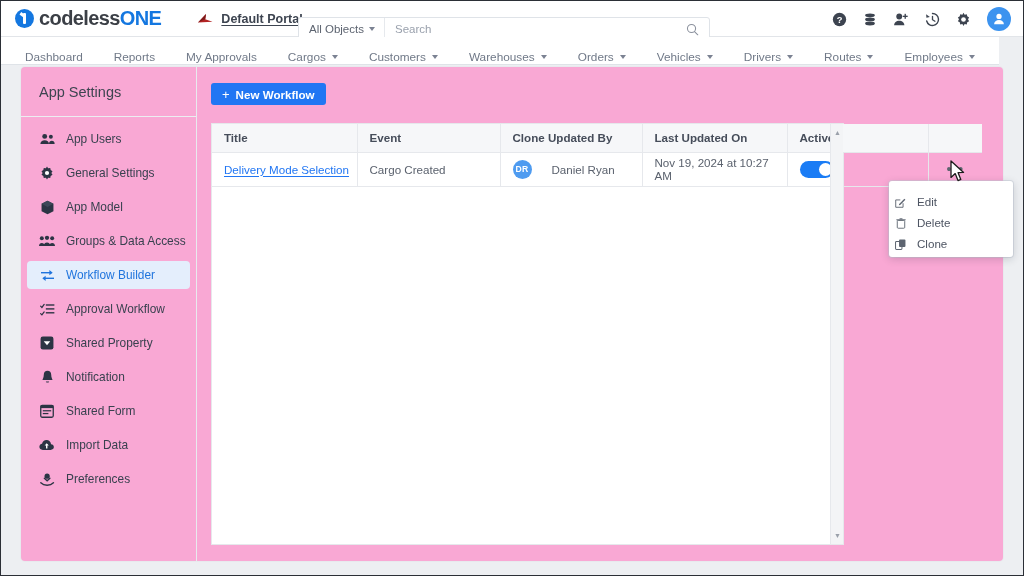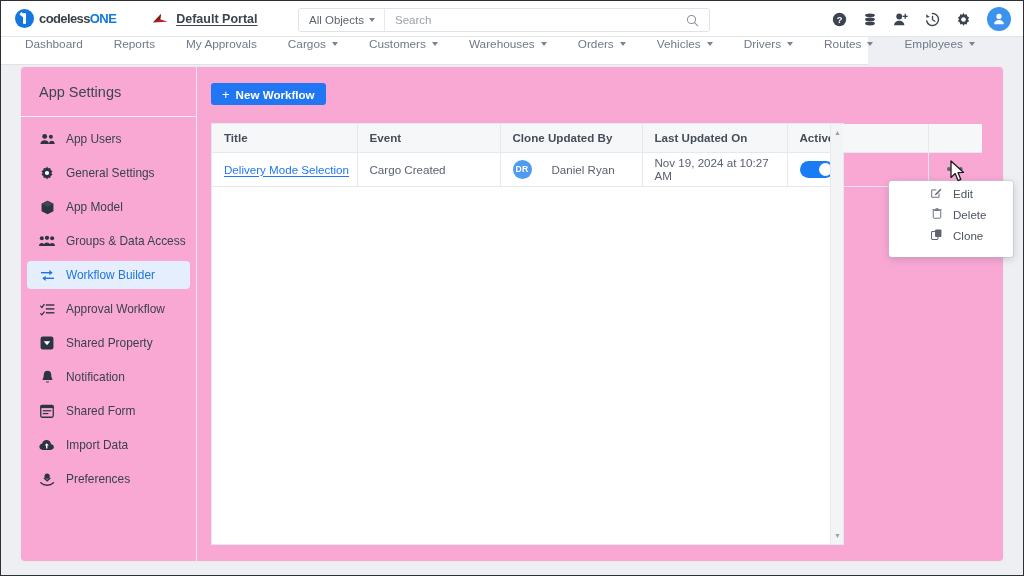--- a/index.html
+++ b/index.html
@@ -40,38 +40,38 @@
     width: 3px; height: 11px; background: #fff;
     border-radius: 1px;
   }
   .logo-mark::before {
     content: ""; position: absolute;
     left: 5px; top: 4px;
     width: 4px; height: 3px; background: #fff;
     transform: rotate(35deg);
   }
   .logo-text {
-    font-size: 13px; font-weight: 700;
+    font-size: 20px; font-weight: 700;
     letter-spacing: -0.6px;
   }
   .logo-text .lt-a { color: #3b3f46; }
   .logo-text .lt-b { color: #1477e0; }
 
   .portal {
     display: flex; align-items: center; gap: 7px;
     margin-left: 36px;
   }
   .portal-icon { width: 17px; height: 14px; display:block; }
   .portal-label {
     font-size: 12.5px; color: #3d4450; font-weight: 700;
     text-decoration: underline; text-underline-offset: 2px;
   }
 
   .searchbox {
-    position: absolute; left: 297px; top: 7px;
+    position: absolute; left: 297px; top: 16px;
     width: 412px; height: 24px;
     border: 1px solid #dfe3e8; border-radius: 3px;
     background: #fff;
     display: flex; align-items: center;
   }
   .sb-select {
     display: flex; align-items: center; gap: 5px;
     padding: 0 9px 0 10px; height: 100%;
     border-right: 1px solid #e6e9ed;
     font-size: 11.5px; color: #5d6470;
@@ -99,24 +99,24 @@
   .hdr-icon { display: block; cursor: pointer; }
   .avatar-btn {
     width: 24px; height: 24px; border-radius: 50%;
     background: #3c93ef;
     display: flex; align-items: center; justify-content: center;
   }
 
   
   .navbar {
     position: absolute; left: 0; top: 36px;
-    width: 867px; height: 28px;
+    width: 998px; height: 28px;
     background: #fff;
     border-bottom: 1px solid #dfe3e8;
-    display: flex; align-items: flex-start;
+    display: flex; align-items: flex-end;
     padding-left: 24px;
   }
   .nav-item {
     display: flex; align-items: center; gap: 6px;
     font-size: 11.8px; color: #707988;
     margin-right: 31px; white-space: nowrap;
     cursor: pointer;
   }
 
   
@@ -239,23 +239,23 @@
   .ctx-menu {
     position: absolute; left: 888px; top: 180px;
     width: 124px; height: 76px;
     background: #fff;
     border-radius: 3px;
     box-shadow: 0 2px 9px rgba(20,30,50,0.19), 0 0 0 1px rgba(200,205,215,0.5);
     padding: 6px 0;
     z-index: 40;
   }
   .ctx-item {
-    display: flex; align-items: flex-start; gap: 10px;
+    display: flex; align-items: flex-end; gap: 10px;
     height: 21px; padding-left: 5px;
-    font-size: 11.6px; color: #4d5462; cursor: pointer; margin-left: 36px;
+    font-size: 11.6px; color: #4d5462; cursor: pointer;
   }
   .ctx-ico { width: 13px; display:flex; align-items:center; justify-content:center; flex:none; }
 
   
   .cursor { position: absolute; left: 949px; top: 159px; z-index: 60; pointer-events: none; }
 </style>
 </head>
 <body>
 
 <div id="app">

